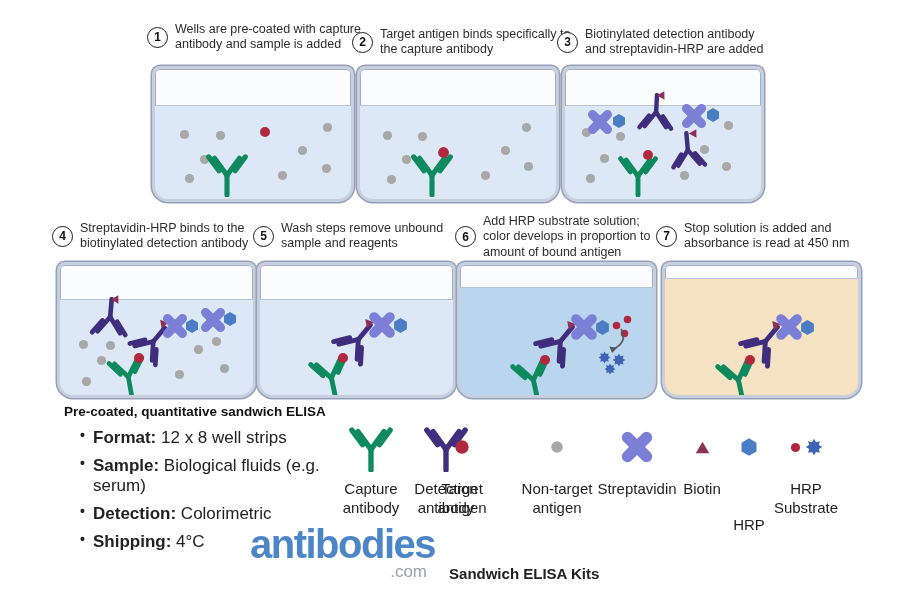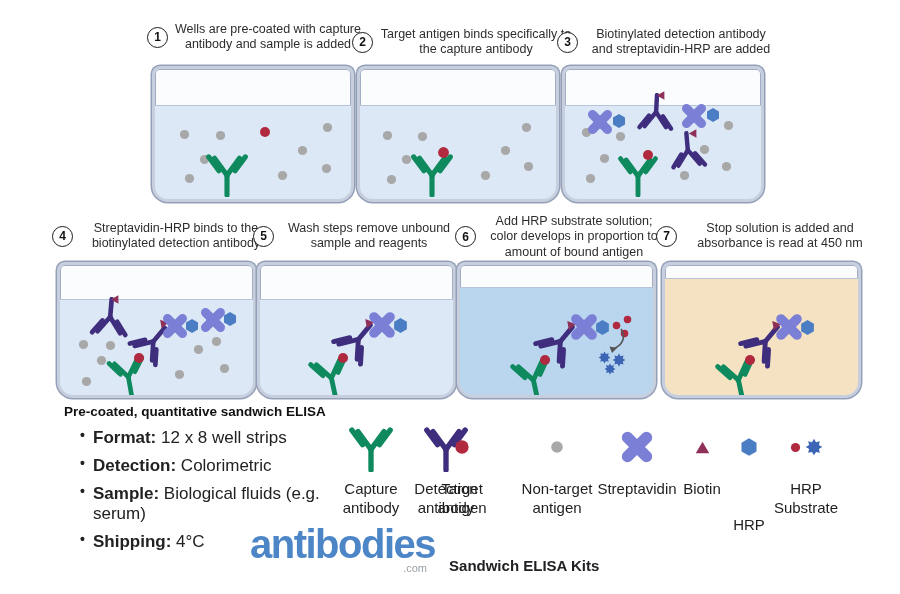--- a/index.html
+++ b/index.html
@@ -4,21 +4,21 @@
 <style>
   html,body{margin:0;padding:0;background:#fff;}
   .canvas{position:relative;width:900px;height:594px;background:#ffffff;
           font-family:"Liberation Sans",sans-serif;overflow:hidden;}
 
   
   .step{position:absolute;display:flex;align-items:center;gap:7px;}
   .step .num{flex:0 0 auto;width:19px;height:19px;border:1.7px solid #1c1c1c;border-radius:50%;
              background:#fff;display:flex;align-items:center;justify-content:center;
              font-size:12px;font-weight:bold;color:#111;}
-  .step .txt{font-size:12.5px;line-height:1.22;color:#2d2d2d;text-align:center;}
+  .step .txt{font-size:12.5px;line-height:1.22;color:#2d2d2d;}
 
   
   .well{position:absolute;width:196px;height:130px;background:#fbfcfe;
         border:3.5px solid #c7cfdf;border-radius:8px 8px 16px 16px;
         box-shadow:0 0 0 1.5px #94a0b8, inset 0 0 0 1px #a3aec4;overflow:hidden;}
   .well.row2{width:193px;}
   .liquid{position:absolute;left:0;right:0;bottom:0;background:#dce8f5;border-top:1px solid #b7c3d6;}
   .liquid.dev{background:#b9d6ee;}
   .liquid.stop{background:#f5e2c2;}
   .pi{position:absolute;overflow:visible;}
@@ -38,21 +38,21 @@
 
   
   .leg{position:absolute;top:423px;width:84px;display:flex;flex-direction:column;align-items:center;}
   .leg .ic{height:48px;display:flex;align-items:center;justify-content:center;gap:4px;}
   .leg .lbl{font-size:15px;color:#1f1f1f;text-align:center;line-height:1.25;margin-top:9px;}
 
   
   .footer{position:absolute;left:250px;top:524px;display:flex;align-items:flex-end;}
   .brandcol{display:flex;flex-direction:column;align-items:flex-end;}
   .brand{font-size:40px;font-weight:bold;color:#4d86c6;letter-spacing:-1.5px;line-height:1.0;}
-  .brandsuf{font-size:11px;color:#9aa0a6;margin-top:-2px;margin-right:8px;}
+  .brandsuf{font-size:17px;color:#9aa0a6;margin-top:-2px;margin-right:8px;}
   .tagline{font-size:15px;font-weight:bold;color:#202124;margin-left:14px;margin-top:17px;}
 </style>
 </head>
 <body>
 
 <div class="canvas">
 
   <svg width="0" height="0" style="position:absolute" aria-hidden="true">
     <defs>
       <symbol id="ab" viewBox="0 0 60 64">
@@ -383,22 +383,22 @@
       </svg>
     <svg class="pi c-hrp" style="left:134px;top:54px;width:17px;height:17px">
         <use href="#hex"></use>
       </svg>
   </div>
 
   <div class="info">
     <div class="title">Pre-coated, quantitative sandwich ELISA</div>
     <ul>
       <li><span class="k">Format:</span><span> 12 x 8 well strips</span></li>
+      <li><span class="k">Sample:</span><span> Biological fluids (e.g. serum)</span></li>
       <li><span class="k">Detection:</span><span> Colorimetric</span></li>
-      <li><span class="k">Sample:</span><span> Biological fluids (e.g. serum)</span></li>
       <li><span class="k">Shipping:</span><span> 4°C</span></li>
     </ul>
   </div>
 
   <div class="leg" style="left:329px;">
     <div class="ic">
         <svg class="c-green" style="width:46px;height:50px">
           <use href="#ab"></use>
         </svg>
       </div>

